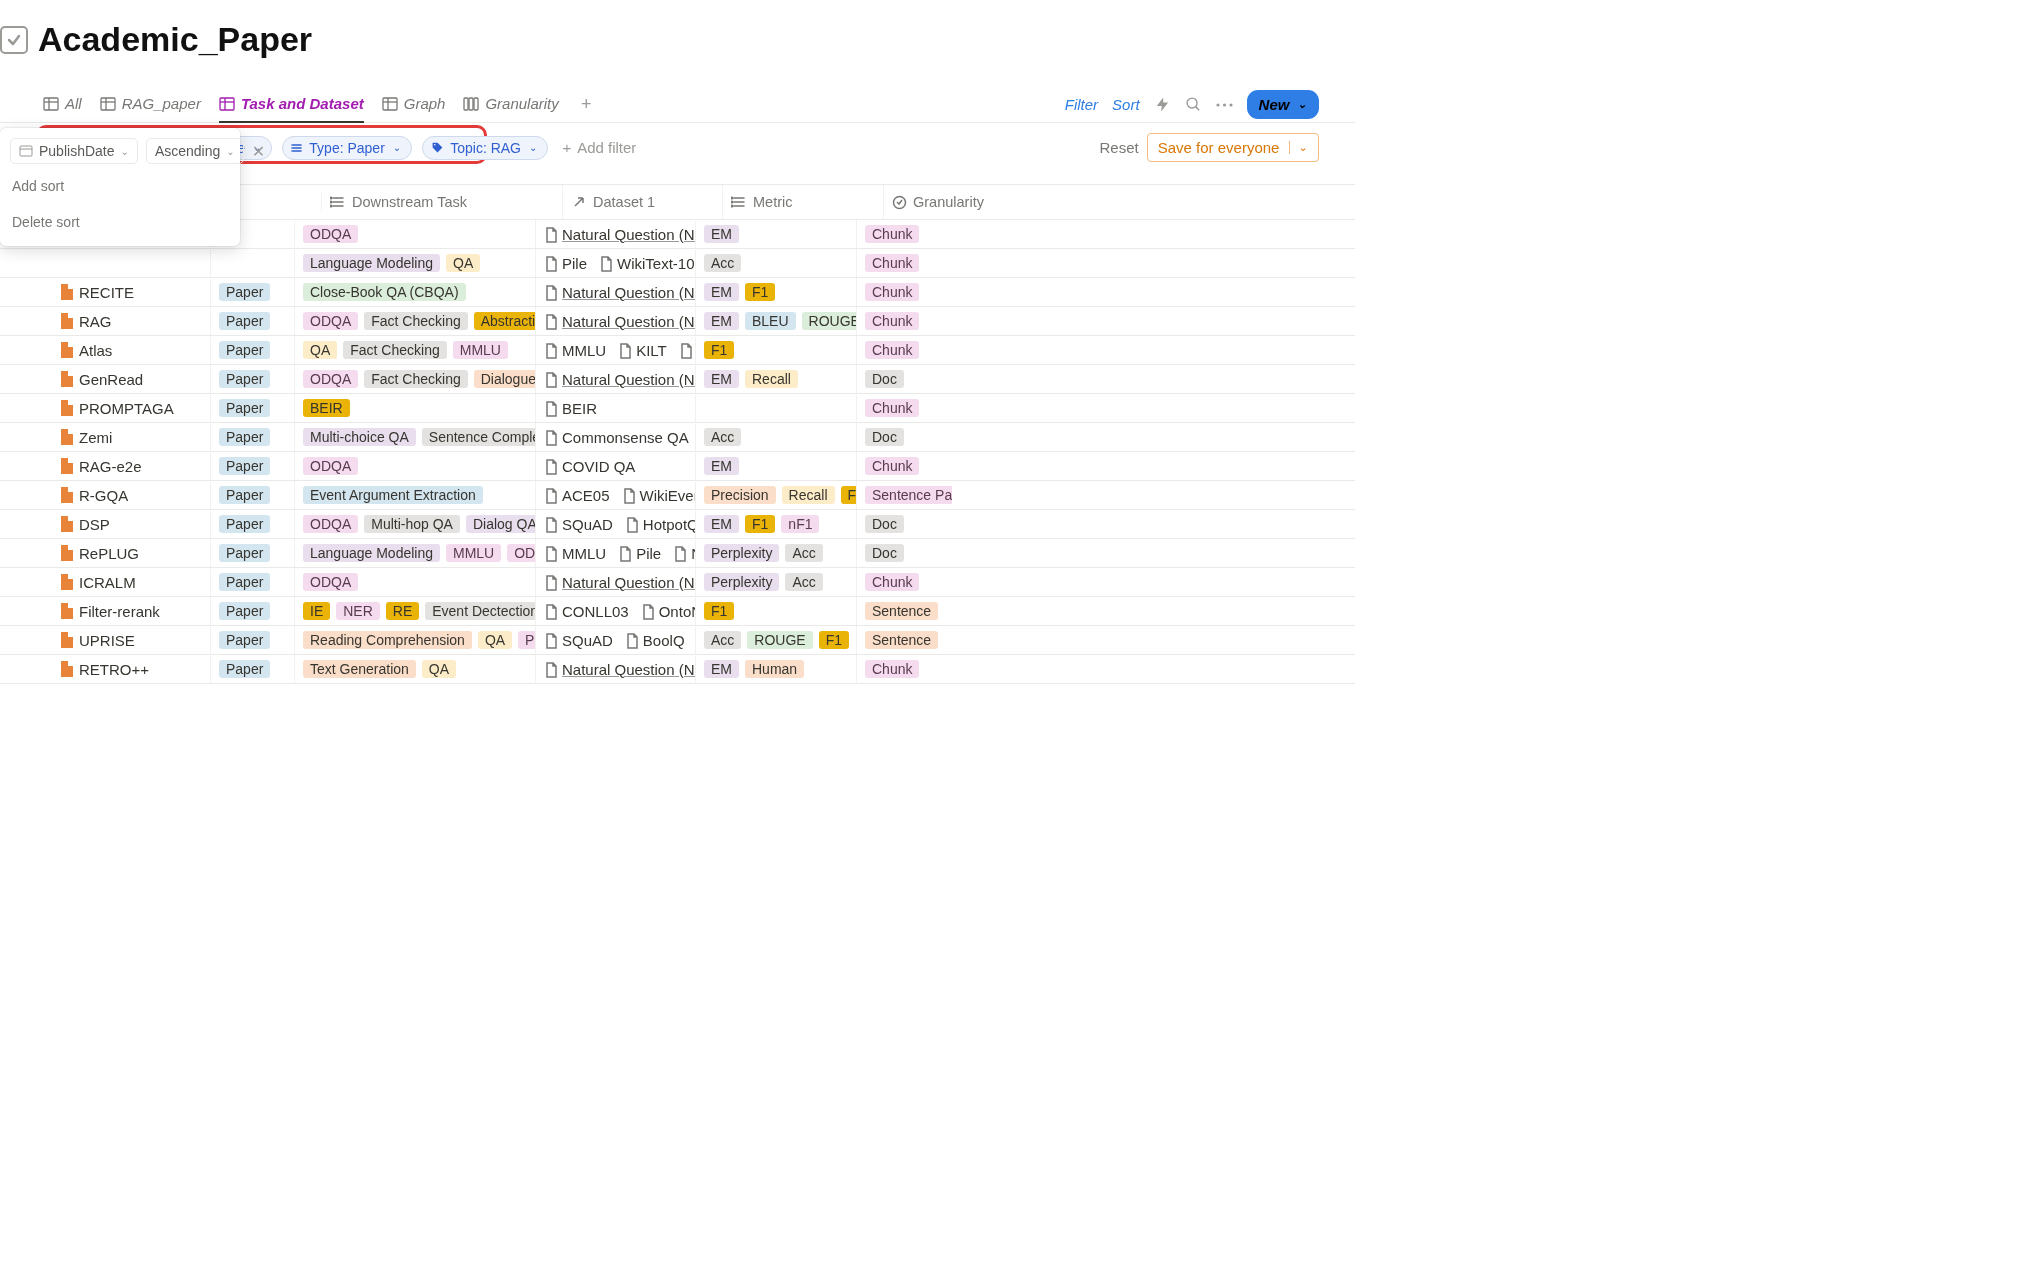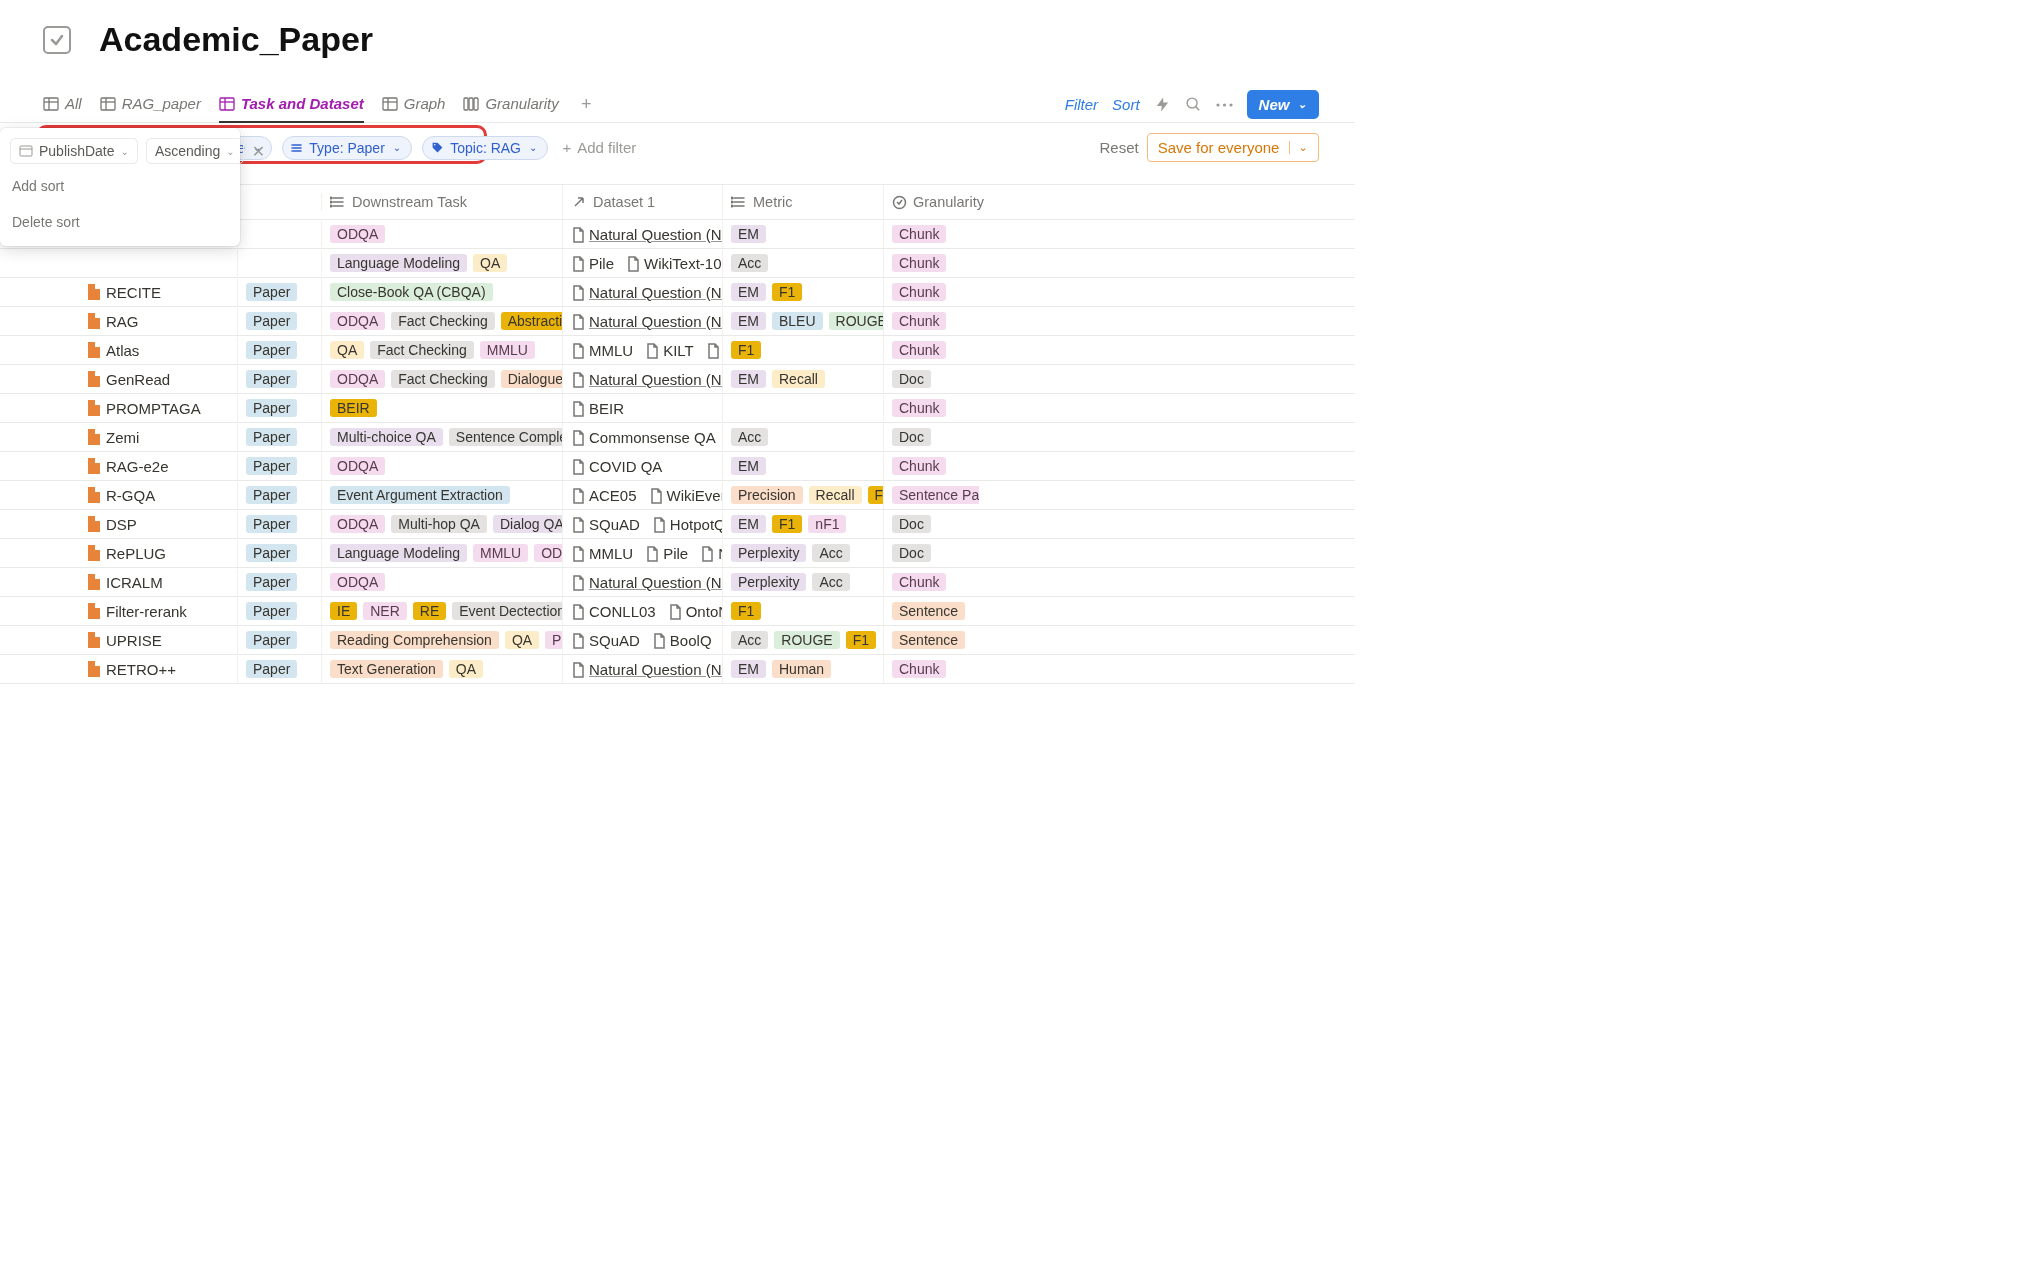--- a/index.html
+++ b/index.html
@@ -11,22 +11,21 @@
   padding: 0;
 }
 .page {
   width: 1354.67px;
   padding-top: 20px;
   position: relative;
 }
 .title-row {
   display: flex;
   align-items: center;
-  gap: 28px;
-  padding-left: 43px;
+  gap: 10px;
   margin-bottom: 28px;
 }
 .title-icon {
   width: 28px; height: 28px;
   border: 2.5px solid #9b9a97;
   border-radius: 5px;
   display: inline-flex;
   align-items: center;
   justify-content: center;
 }
@@ -71,22 +70,22 @@
 .tabs-right {
   margin-left: auto;
   display: flex;
   align-items: center;
   gap: 14px;
 }
 .filter-link, .sort-link { color: #2f7ee5; font-size: 15px; cursor: pointer; }
 .icon-btn { color: #9b9a97; cursor: pointer; display:inline-flex; align-items:center; }
 .new-btn {
   background: #2f7ee5;
-  color: #ffffff;
-  border-radius: 5px;
+  color: #000000;
+  border-radius: 11px;
   padding: 6px 12px;
   display: flex;
   align-items: center;
   gap: 8px;
   font-weight: 600;
   font-size: 15px;
   cursor: pointer;
 }
 .new-btn .chev { font-size: 11px; }
 
@@ -217,21 +216,21 @@
   padding: 9px 8px;
   color: #787774;
   font-size: 14.5px;
   border-right: 1px solid #f1f1ef;
 }
 .col-headers > div:last-child { border-right: none; }
 
 .data-row {
   display: grid;
   grid-template-columns: 160px 84px 241px 160px 161px 95px;
-  padding-left: 78px;
+  padding-left: 51px;
   border-bottom: 1px solid #e9e9e7;
   align-items: center;
 }
 .data-row > div {
   padding: 5px 8px;
   border-right: 1px solid #f1f1ef;
   overflow: hidden;
   white-space: nowrap;
   display: flex;
   align-items: center;

